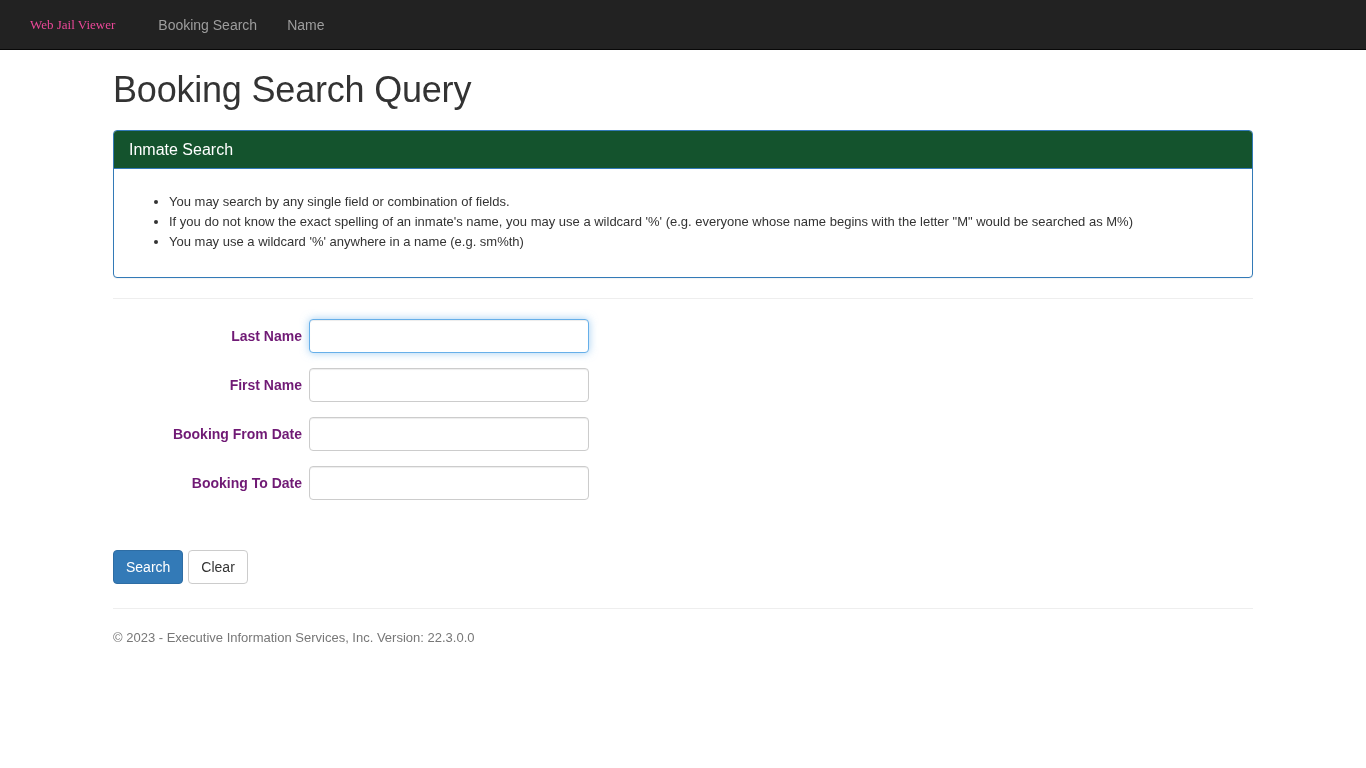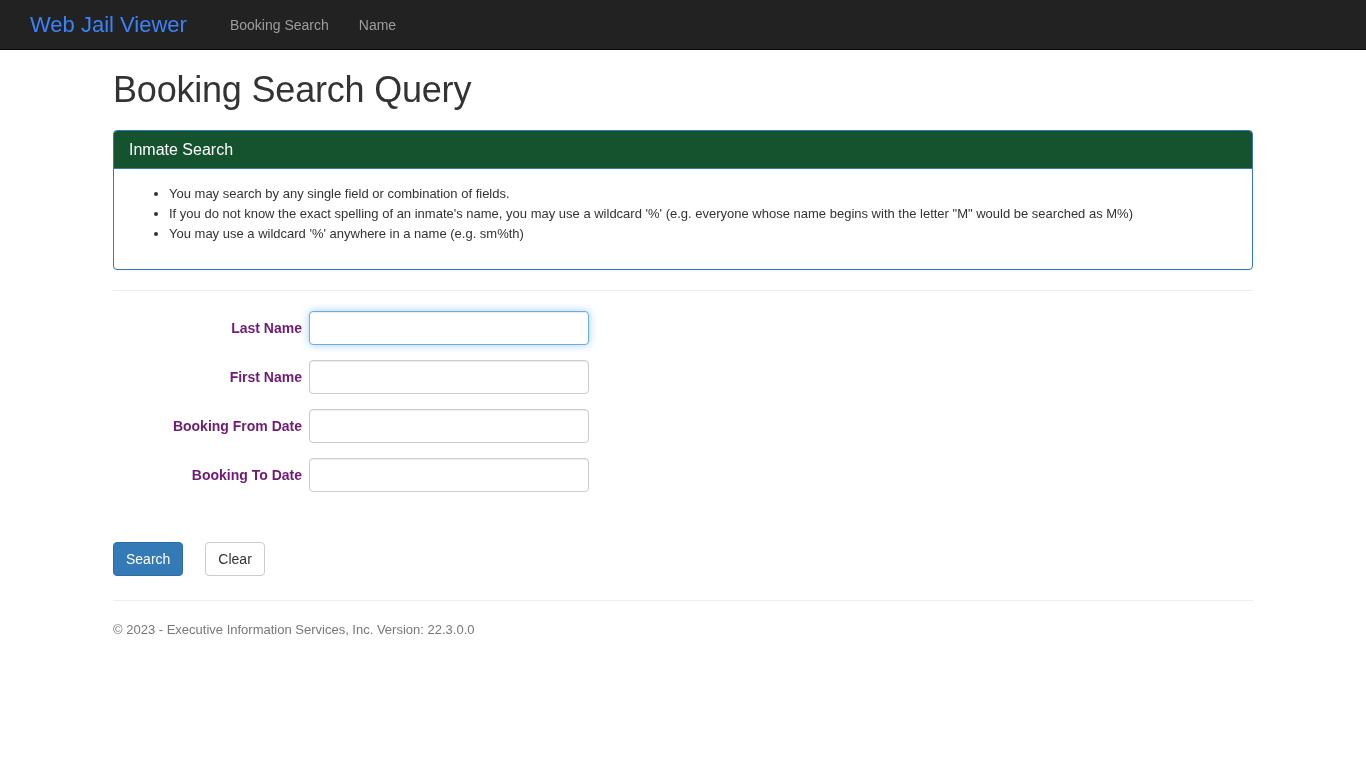--- a/index.html
+++ b/index.html
@@ -27,27 +27,28 @@
     align-items: center;
     padding: 0 0 0 0;
   }
   .navbar-inner {
     display: flex;
     align-items: center;
     width: 100%;
     padding-left: 15px;
   }
   .navbar-brand {
-    color: #3b82f6;
-    font-size: 22px;
+    color: #ec4899;
+    font-size: 13px;
     line-height: 20px;
     padding: 15px 15px;
     text-decoration: none;
     white-space: nowrap;
     cursor: pointer;
+    font-family: Liberation Serif, serif;
   }
   .navbar-nav {
     display: flex;
     align-items: center;
     list-style: none;
     margin: 0;
     padding: 0;
     margin-left: 13px;
   }
   .navbar-nav li a {
@@ -98,21 +99,21 @@
     margin: 0;
     font-size: 16px;
     font-weight: 400;
     color: #ffffff;
     line-height: 1.1;
   }
   .panel-body {
     padding: 15px;
   }
   .panel-body ul {
-    margin: 0 0 10px 0;
+    margin: 8px 0 10px 0;
     padding-left: 40px;
     list-style-type: disc;
   }
   .panel-body ul li {
     font-size: 13px;
     line-height: 20px;
     color: #333333;
   }
 
   
@@ -157,21 +158,21 @@
     outline: none;
   }
   .form-control.is-focused {
     border-color: #66afe9;
     box-shadow: inset 0 1px 1px rgba(0,0,0,.075), 0 0 8px rgba(102,175,233,.6);
   }
 
   .btn-row {
     display: flex;
     align-items: center;
-    gap: 22px;
+    gap: 5px;
     margin-top: 50px;
   }
   .btn {
     display: inline-block;
     padding: 6px 12px;
     margin-bottom: 0;
     font-size: 14px;
     font-family: "Liberation Sans", sans-serif;
     font-weight: 400;
     line-height: 1.42857143;

